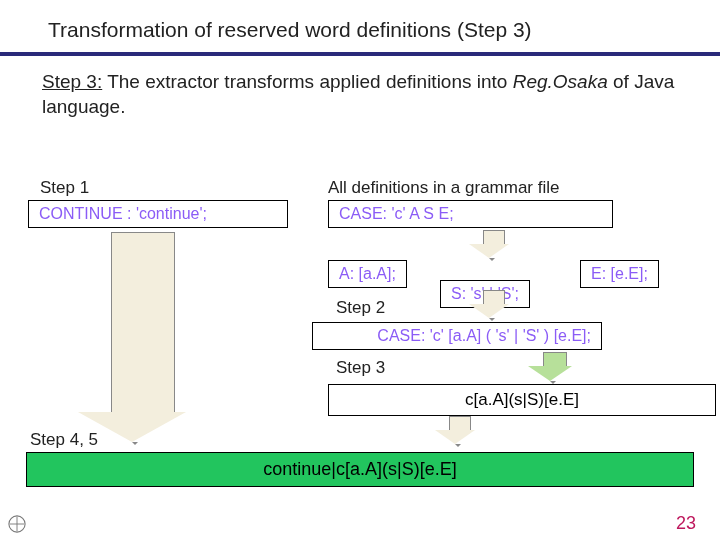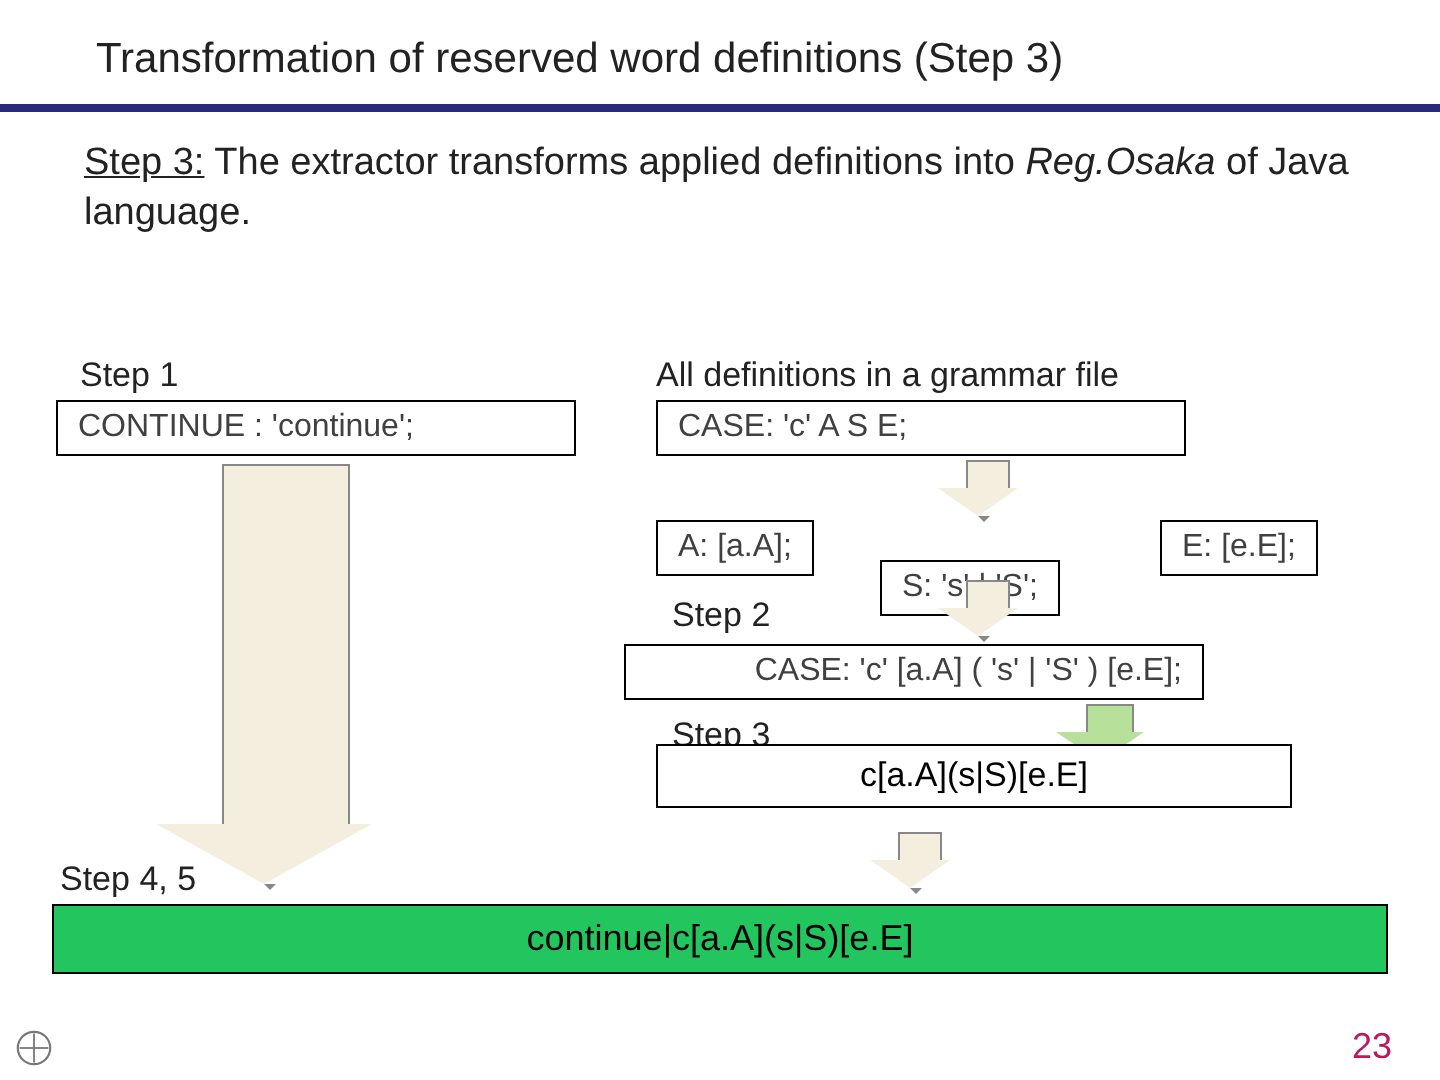--- a/index.html
+++ b/index.html
@@ -33,21 +33,21 @@
     position: absolute;
     font-size: 17px;
     color: #222;
   }
   .box {
     position: absolute;
     border: 1.5px solid #000;
     background: #fff;
     padding: 4px 10px;
     font-size: 16px;
-    color: #404040;
+    color: #8b5cf6;
     white-space: nowrap;
   }
   .arrow-down {
     position: absolute;
   }
   .arrow-down .shaft {
     background: #f3eedd;
     border: 1px solid #888;
     border-bottom: none;
   }
@@ -130,21 +130,21 @@
 <div class="intro">
   <span class="underline">Step 3:</span><span> The extractor transforms applied definitions into </span><span class="italic">Reg.Osaka</span><span> of Java language.</span>
 </div>
 
 <div class="label" style="left:40px; top:178px;">Step 1</div>
 
 <div class="label" style="left:328px; top:178px;">All definitions in a grammar file</div>
 
 <div class="box" style="left:28px; top:200px; width:260px;">CONTINUE : 'continue';</div>
 
-<div class="box" style="left:328px; top:200px; width:265px;">CASE: 'c' A S E;</div>
+<div class="box" style="left:328px; top:200px; width:285px;">CASE: 'c' A S E;</div>
 
 <div class="arrow-down" style="left:478px; top:230px;">
   <div class="shaft" style="width:22px; height:14px; margin:0 auto;"></div>
   <div class="head" style="border-left-width:20px; border-right-width:20px; border-top-width:14px; margin-left:-9px;"></div>
 </div>
 
 <div class="box" style="left:328px; top:260px;">A: [a.A];</div>
 <div class="box" style="left:440px; top:260px;margin-top:20px;">S: 's' | 'S';</div>
 <div class="box" style="left:580px; top:260px;">E: [e.E];</div>
 
@@ -156,21 +156,21 @@
 </div>
 
 <div class="box" style="left:312px; top:322px; width:290px;text-align:right;">CASE: 'c' [a.A] ( 's' | 'S' ) [e.E];</div>
 
 <div class="label" style="left:336px; top:358px;">Step 3</div>
 <div class="arrow-down arrow-green" style="left:538px; top:352px;">
   <div class="shaft" style="width:24px; height:14px; margin:0 auto;"></div>
   <div class="head" style="border-left-width:22px; border-right-width:22px; border-top-width:15px; margin-left:-10px;"></div>
 </div>
 
-<div class="step3-box" style="left:328px; top:372px; width:318px;">c[a.A](s|S)[e.E]</div>
+<div class="step3-box" style="left:328px; top:384px; width:388px;">c[a.A](s|S)[e.E]</div>
 
 <div class="arrow-down" style="left:100px; top:232px;">
   <div class="shaft" style="width:64px; height:180px; margin:0 auto;"></div>
   <div class="head" style="border-left-width:54px; border-right-width:54px; border-top-width:30px; margin-left:-22px;"></div>
 </div>
 
 <div class="arrow-down" style="left:444px; top:416px;">
   <div class="shaft" style="width:22px; height:14px; margin:0 auto;"></div>
   <div class="head" style="border-left-width:20px; border-right-width:20px; border-top-width:14px; margin-left:-9px;"></div>
 </div>

